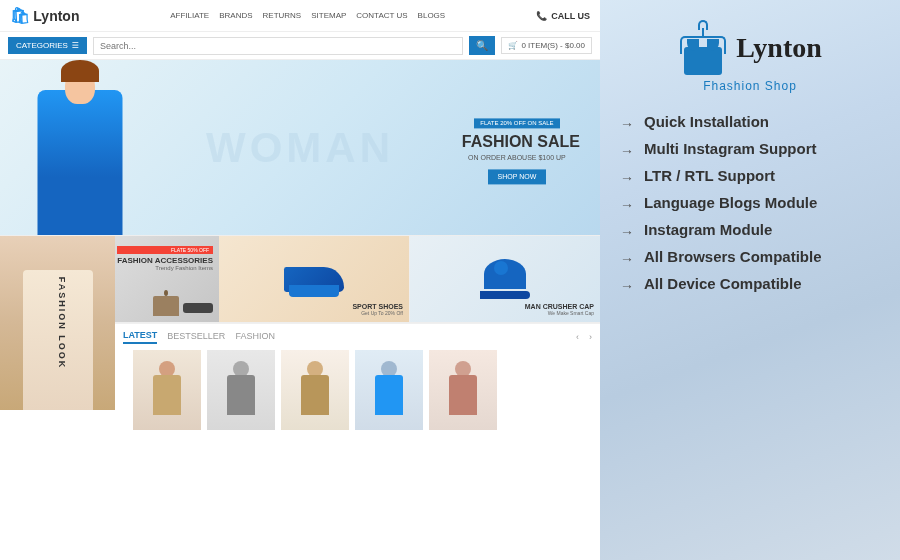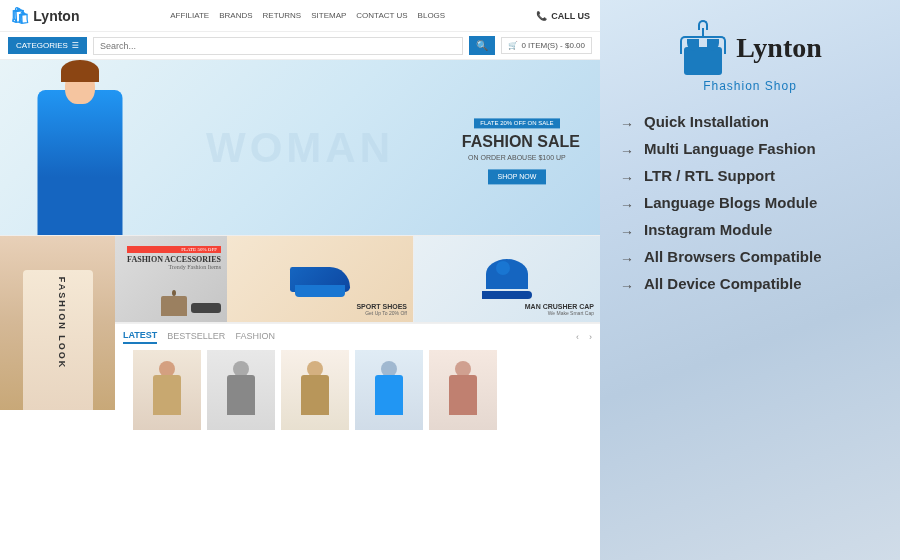--- a/index.html
+++ b/index.html
@@ -188,26 +188,25 @@
       flex: 1;
       display: flex;
       flex-direction: column;
     }
     .top-products {
       display: flex;
       height: 88px;
       border-bottom: 1px solid #eee;
     }
     .product-accessories {
-      width: 112px;
+      width: 104px;
       background: linear-gradient(135deg, #e8e8e8 0%, #d5d5d5 100%);
       position: relative;
       overflow: hidden;
       flex-shrink: 0;
-      font-family: Liberation Serif, serif;
     }
     .product-accessories-img {
       width: 100%;
       height: 100%;
       background: linear-gradient(135deg, #ddd 0%, #c5c5c5 100%);
       display: flex;
       flex-direction: column;
       align-items: flex-end;
       justify-content: flex-end;
       padding: 6px;
@@ -646,21 +645,21 @@
     <div class="brand-tagline">Fhashion Shop</div>
   </div>
 
   <div class="features-list">
     <div class="feature-item">
       <span class="feature-arrow">→</span>
       <span class="feature-text">Quick Installation</span>
     </div>
     <div class="feature-item">
       <span class="feature-arrow">→</span>
-      <span class="feature-text">Multi Language Fashion</span>
+      <span class="feature-text">Multi Instagram Support</span>
     </div>
     <div class="feature-item">
       <span class="feature-arrow">→</span>
       <span class="feature-text">LTR / RTL Support</span>
     </div>
     <div class="feature-item">
       <span class="feature-arrow">→</span>
       <span class="feature-text">Language Blogs Module</span>
     </div>
     <div class="feature-item">

